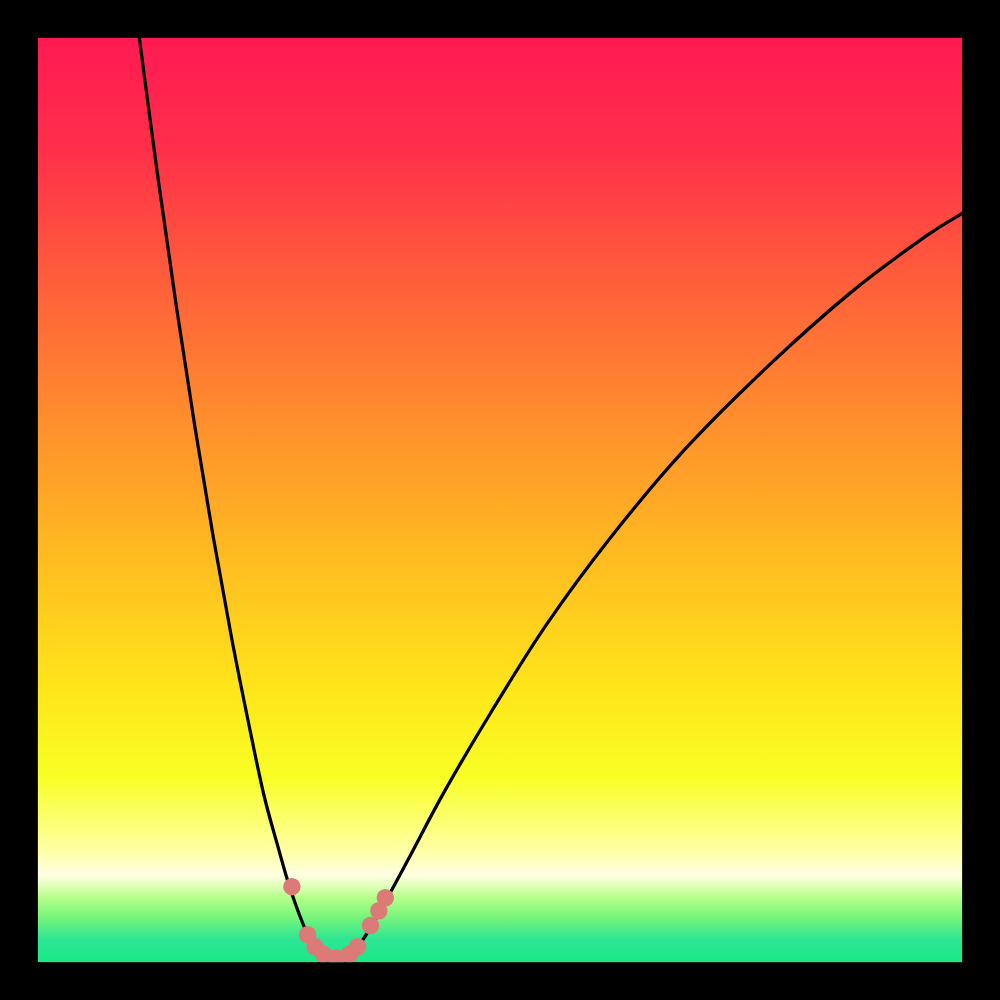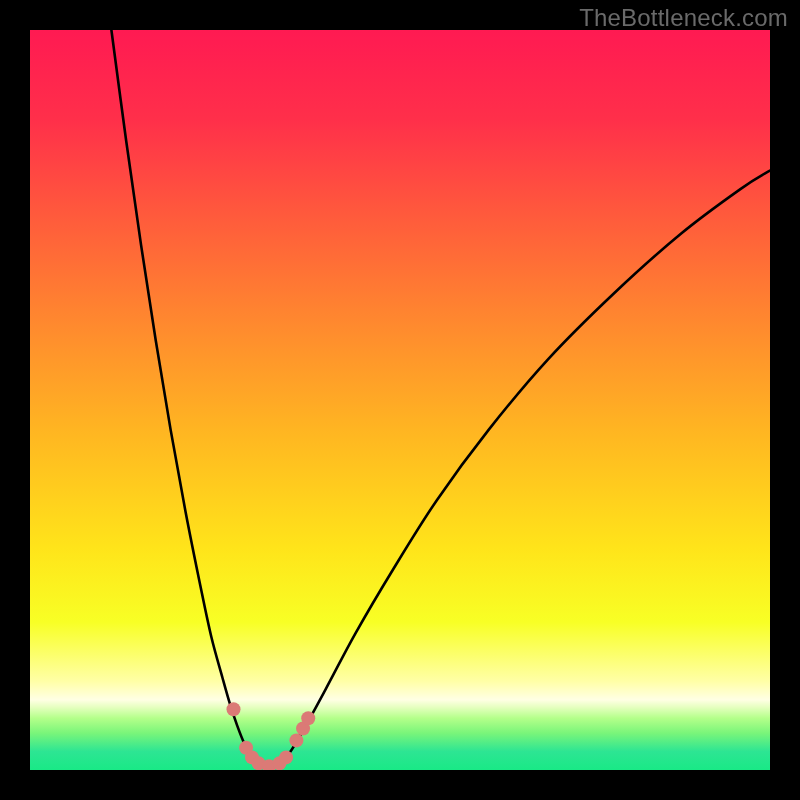--- a/index.html
+++ b/index.html
@@ -40,21 +40,20 @@
     font-size: 24px;
     letter-spacing: 0.2px;
     font-weight: 400;
     user-select: none;
   }
 </style>
 </head>
 <body>
 
 <div class="frame">
-  <div class="watermark">TheBottleneck.com</div>
   <div class="plot">
     <svg class="gradient" viewBox="0 0 740 740" width="740" height="740" preserveAspectRatio="none">
       <defs>
         <linearGradient id="bg" x1="0" y1="0" x2="0" y2="1">
             <stop offset="0.00%" stop-color="#ff1a52"></stop>
             <stop offset="12.00%" stop-color="#ff2f4a"></stop>
             <stop offset="25.00%" stop-color="#ff5a3c"></stop>
             <stop offset="40.00%" stop-color="#ff8a2e"></stop>
             <stop offset="55.00%" stop-color="#ffb821"></stop>
             <stop offset="70.00%" stop-color="#ffe41a"></stop>

